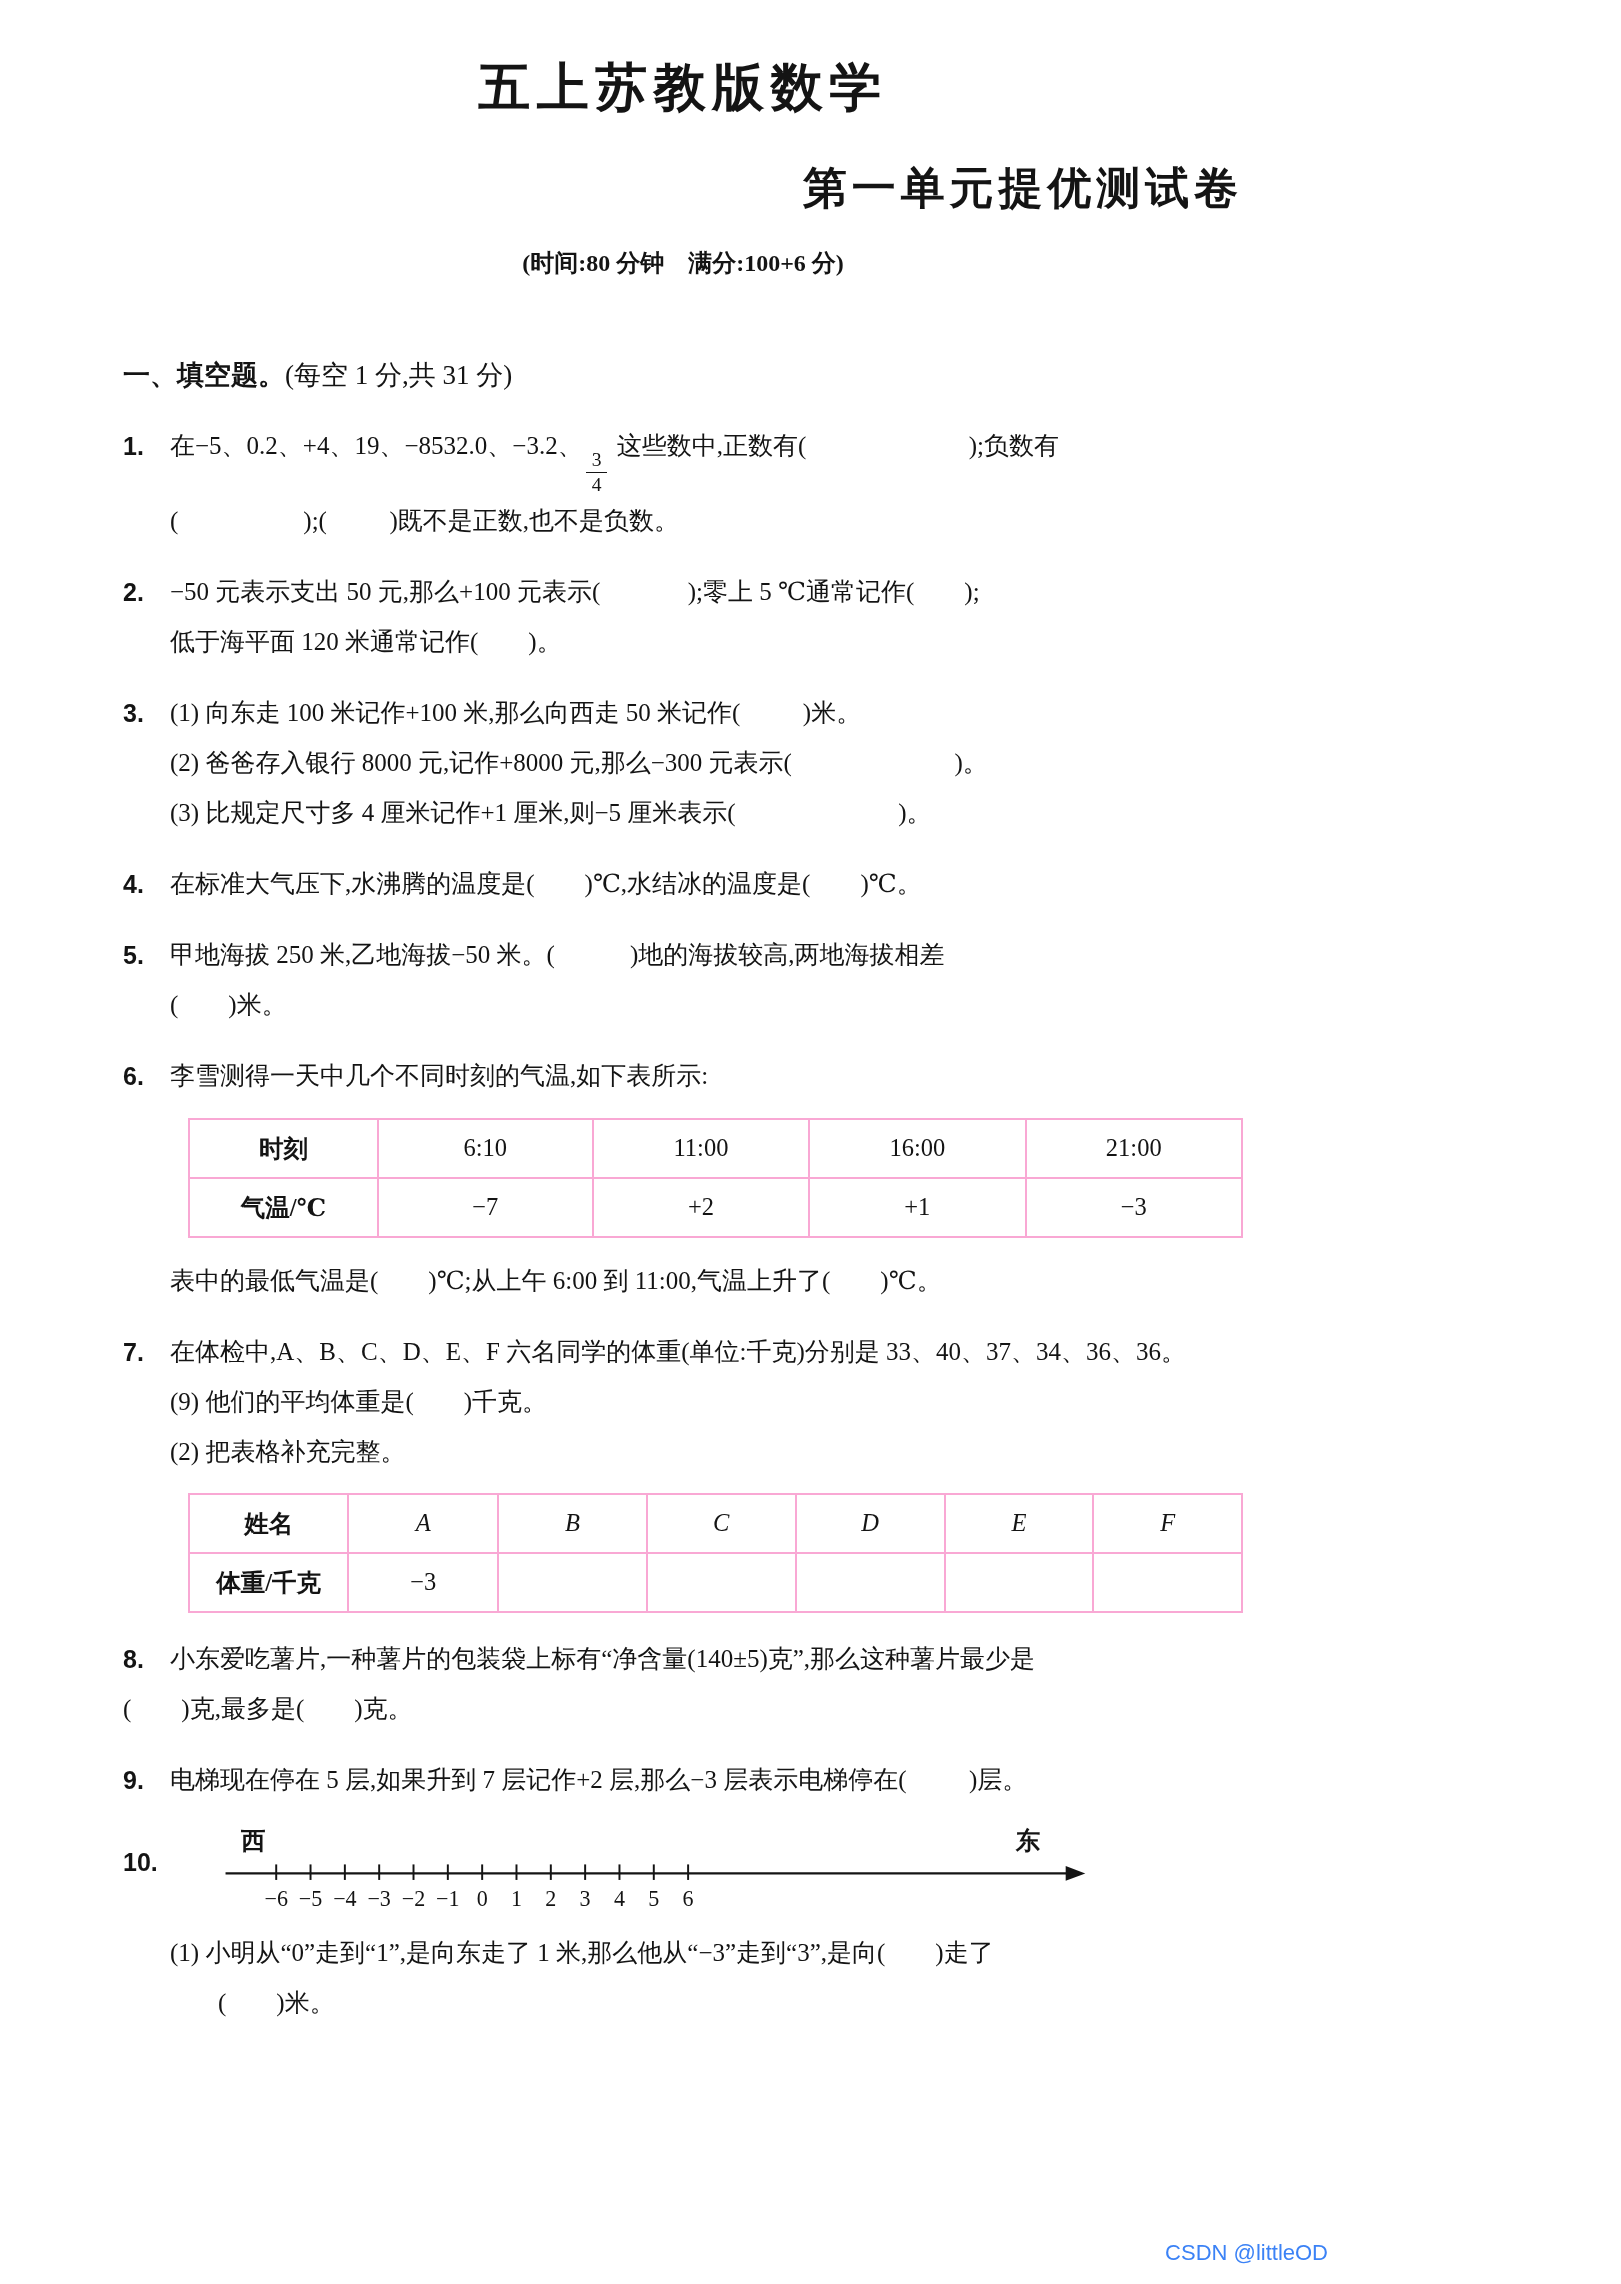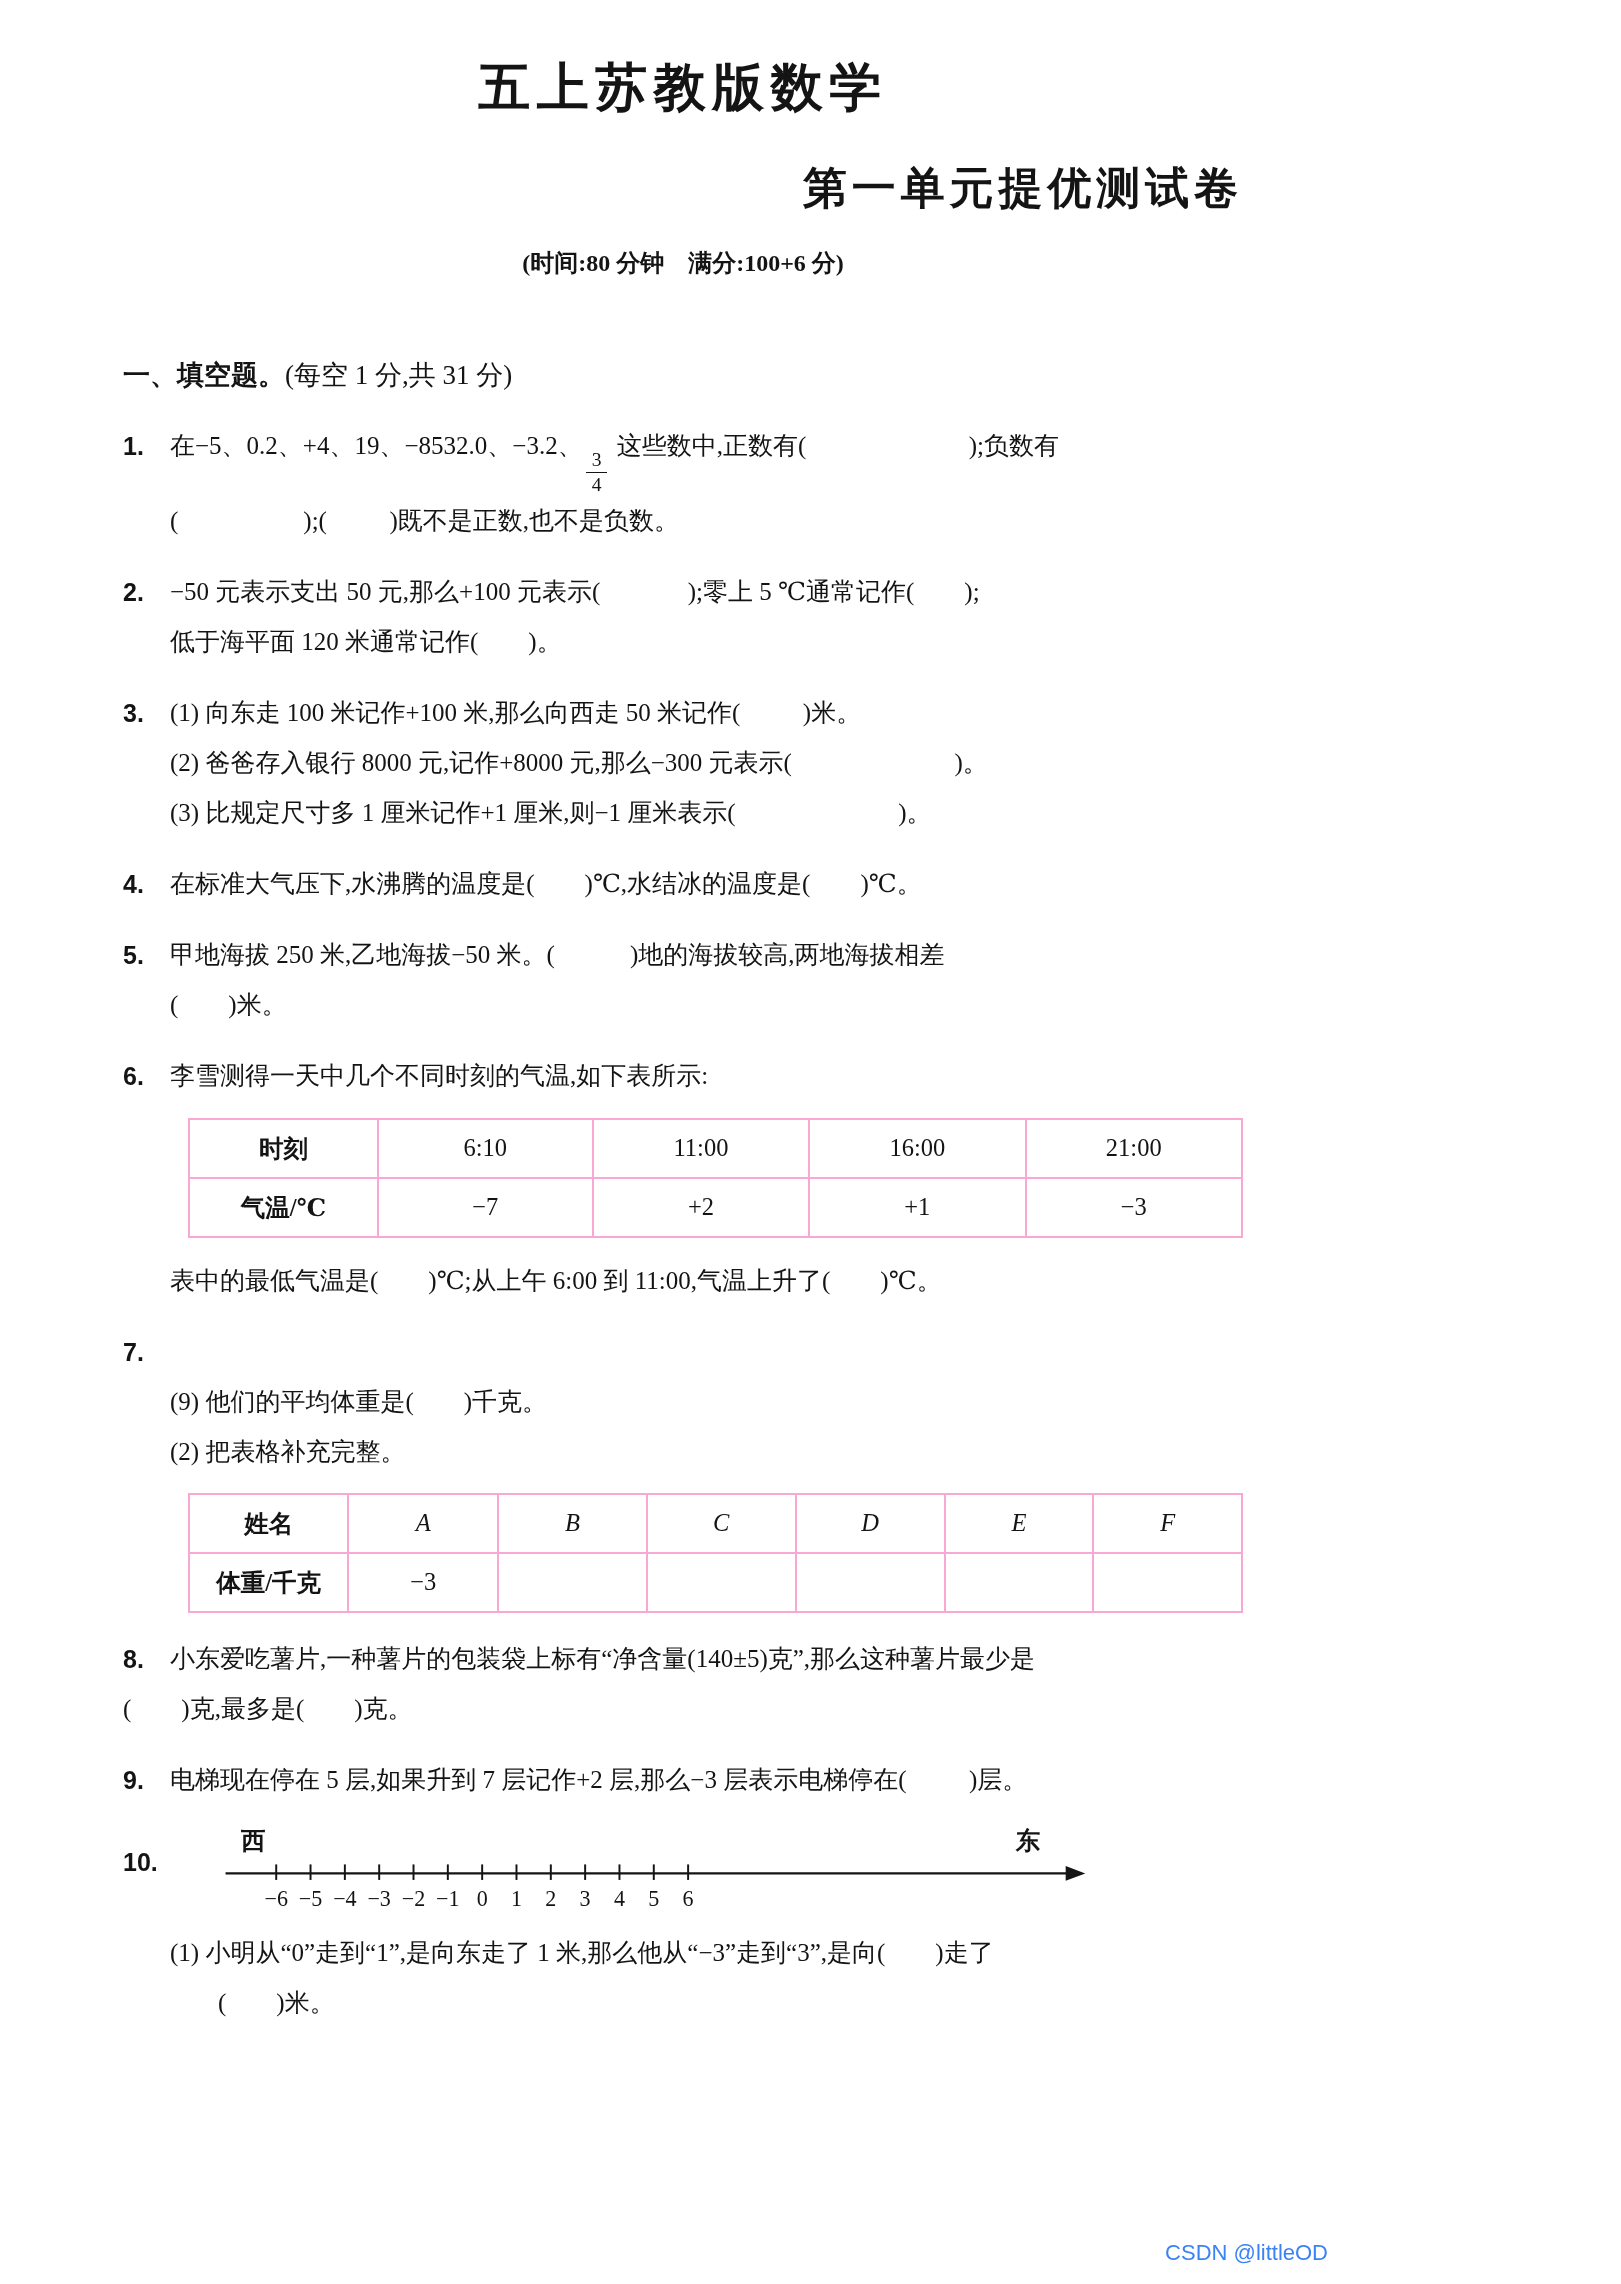--- a/index.html
+++ b/index.html
@@ -149,21 +149,21 @@
 
   <div class="q">
     <div class="q-line">
       <span class="q-num">3.</span>
       <span class="q-text">(1) 向东走 100 米记作+100 米,那么向西走 50 米记作(          )米。</span>
     </div>
     <div class="q-line cont">
       <span class="q-text">(2) 爸爸存入银行 8000 元,记作+8000 元,那么−300 元表示(                          )。</span>
     </div>
     <div class="q-line cont">
-      <span class="q-text">(3) 比规定尺寸多 1 厘米记作+1 厘米,则−1 厘米表示(                          )。</span>
+      <span class="q-text">(3) 比规定尺寸多 4 厘米记作+1 厘米,则−5 厘米表示(                          )。</span>
     </div>
   </div>
 
   <div class="q">
     <div class="q-line">
       <span class="q-num">4.</span>
       <span class="q-text">在标准大气压下,水沸腾的温度是(        )℃,水结冰的温度是(        )℃。</span>
     </div>
   </div>
 
@@ -203,20 +203,21 @@
         </table>
     </div>
     <div class="q-line cont">
       <span class="q-text">表中的最低气温是(        )℃;从上午 6:00 到 11:00,气温上升了(        )℃。</span>
     </div>
   </div>
 
   <div class="q">
     <div class="q-line">
       <span class="q-num">7.</span>
+      <span class="q-text">在体检中,A、B、C、D、E、F 六名同学的体重(单位:千克)分别是 33、40、37、34、36、36。</span>
     </div>
     <div class="q-line cont">
       <span class="q-text">(9) 他们的平均体重是(        )千克。</span>
     </div>
     <div class="q-line cont">
       <span class="q-text">(2) 把表格补充完整。</span>
     </div>
     <div class="table-wrap">
       <table class="grid t7">
         <tbody>

